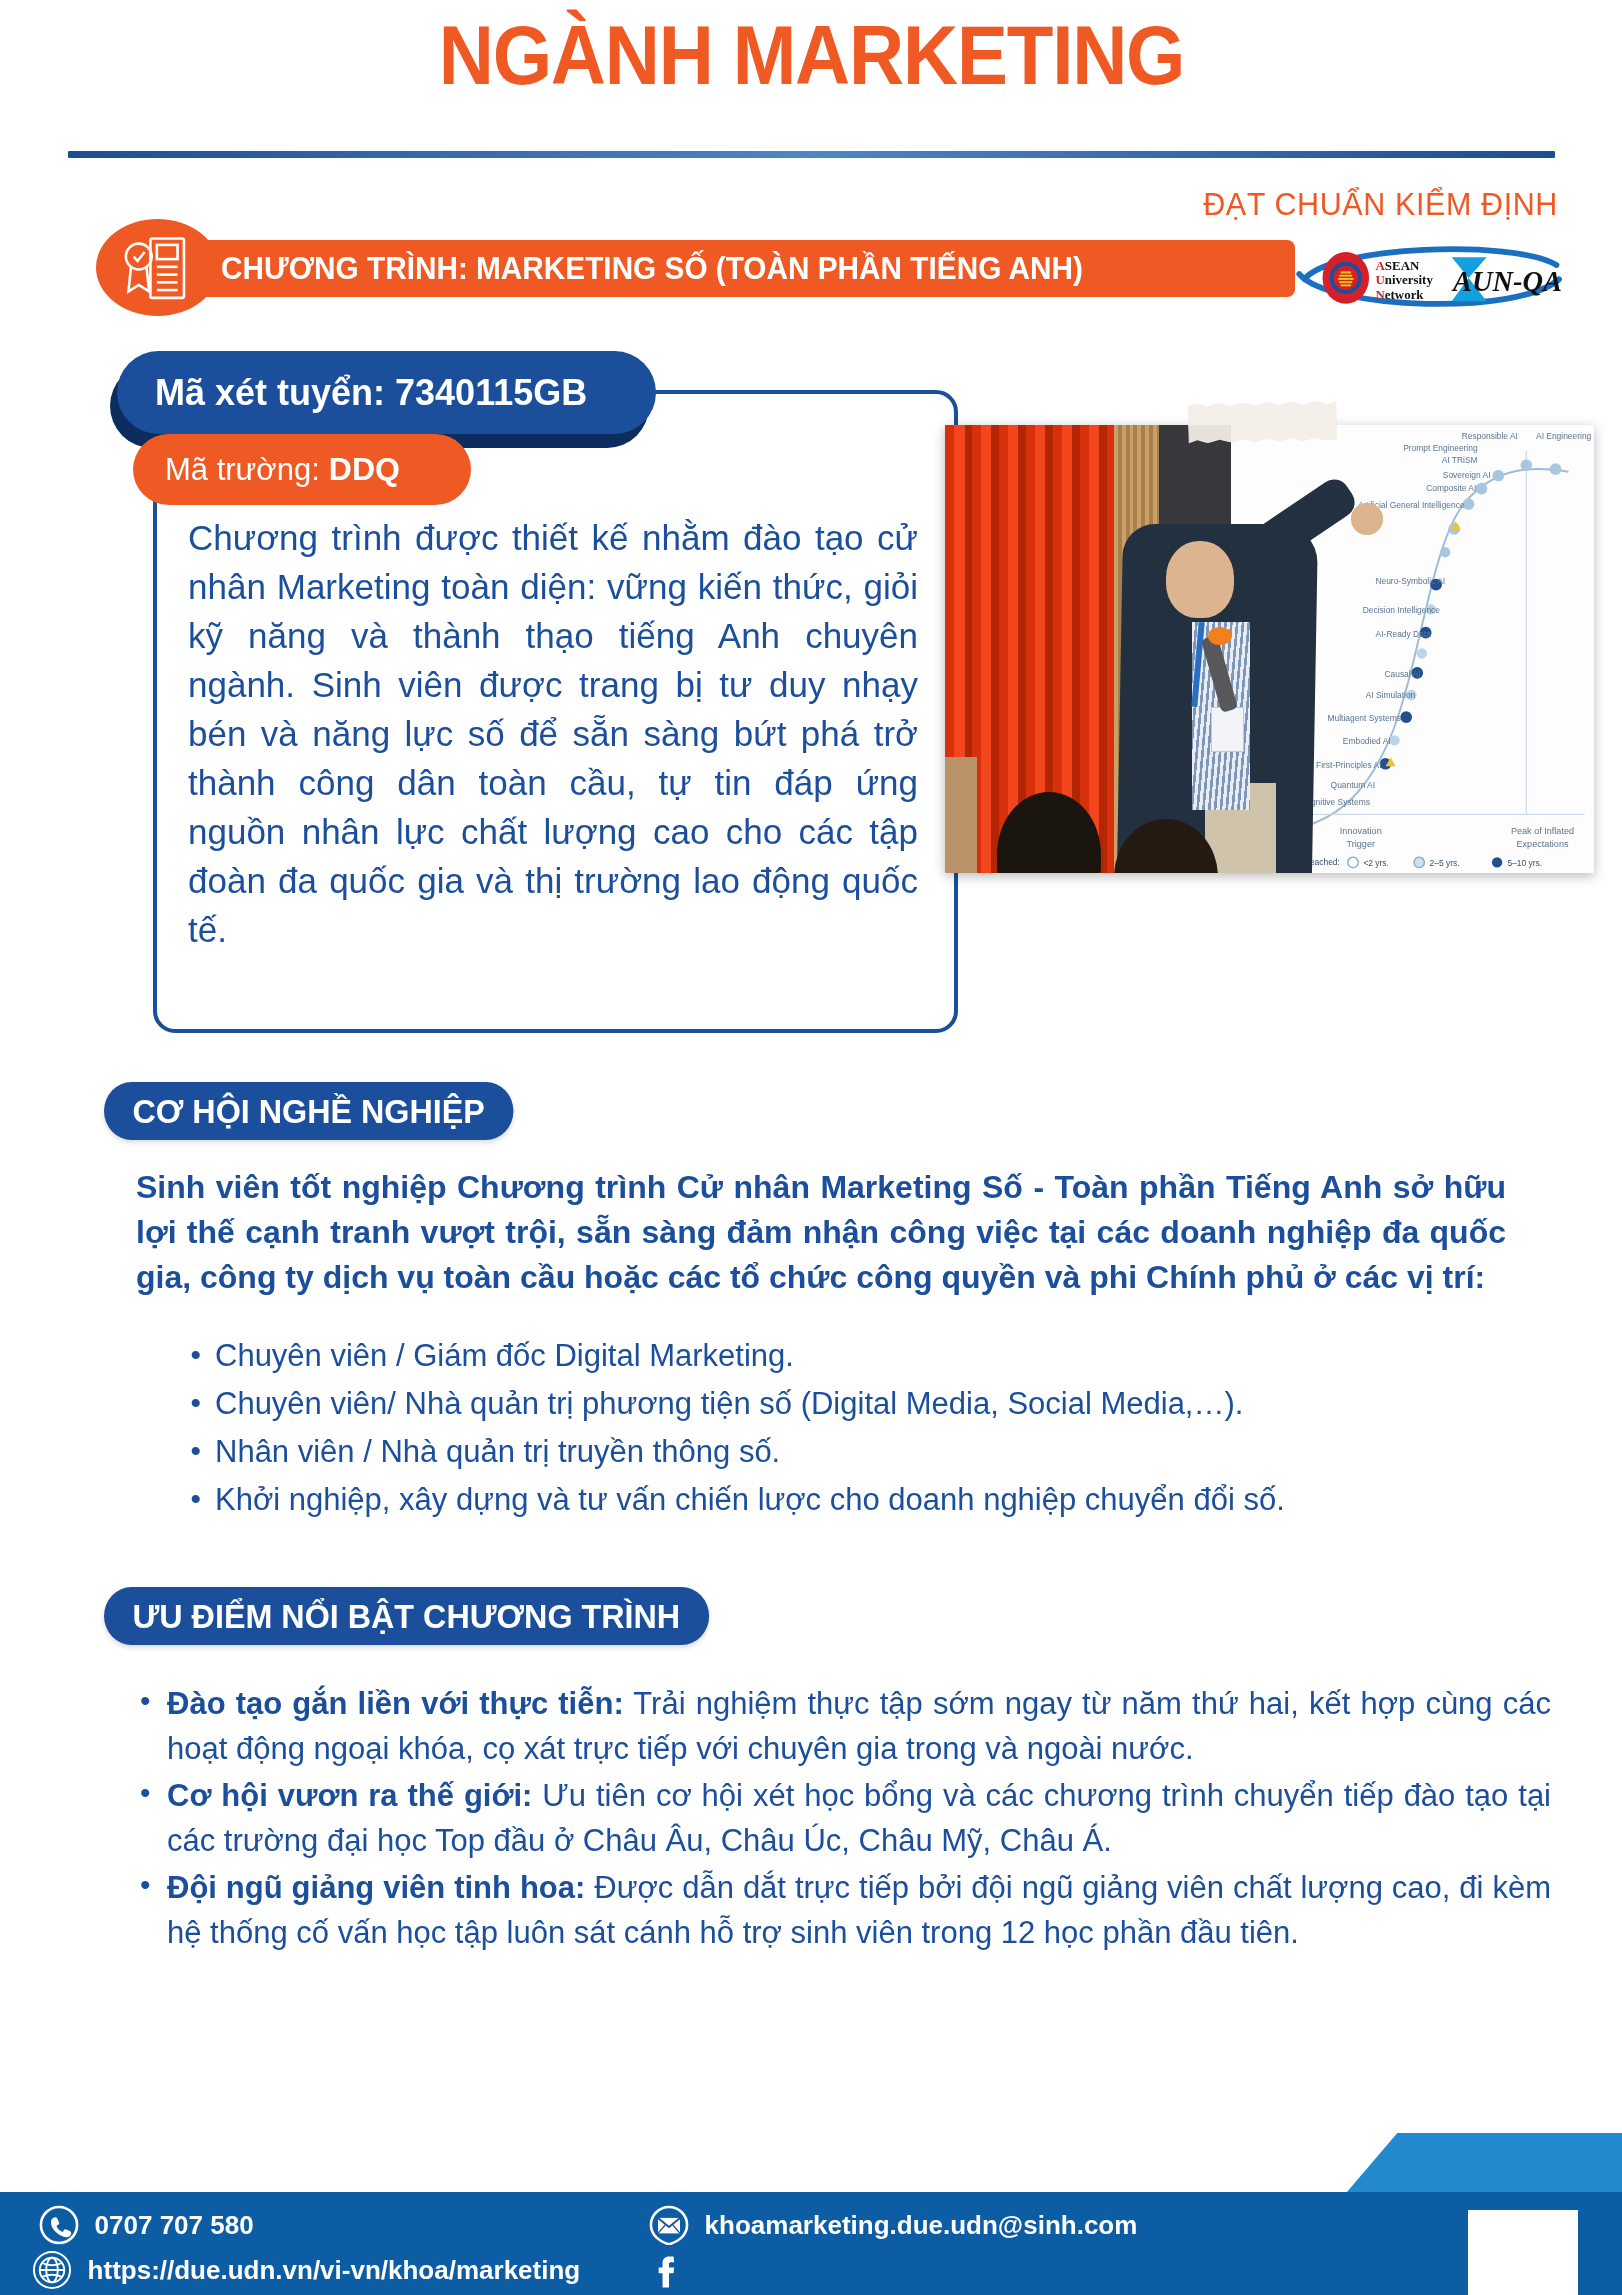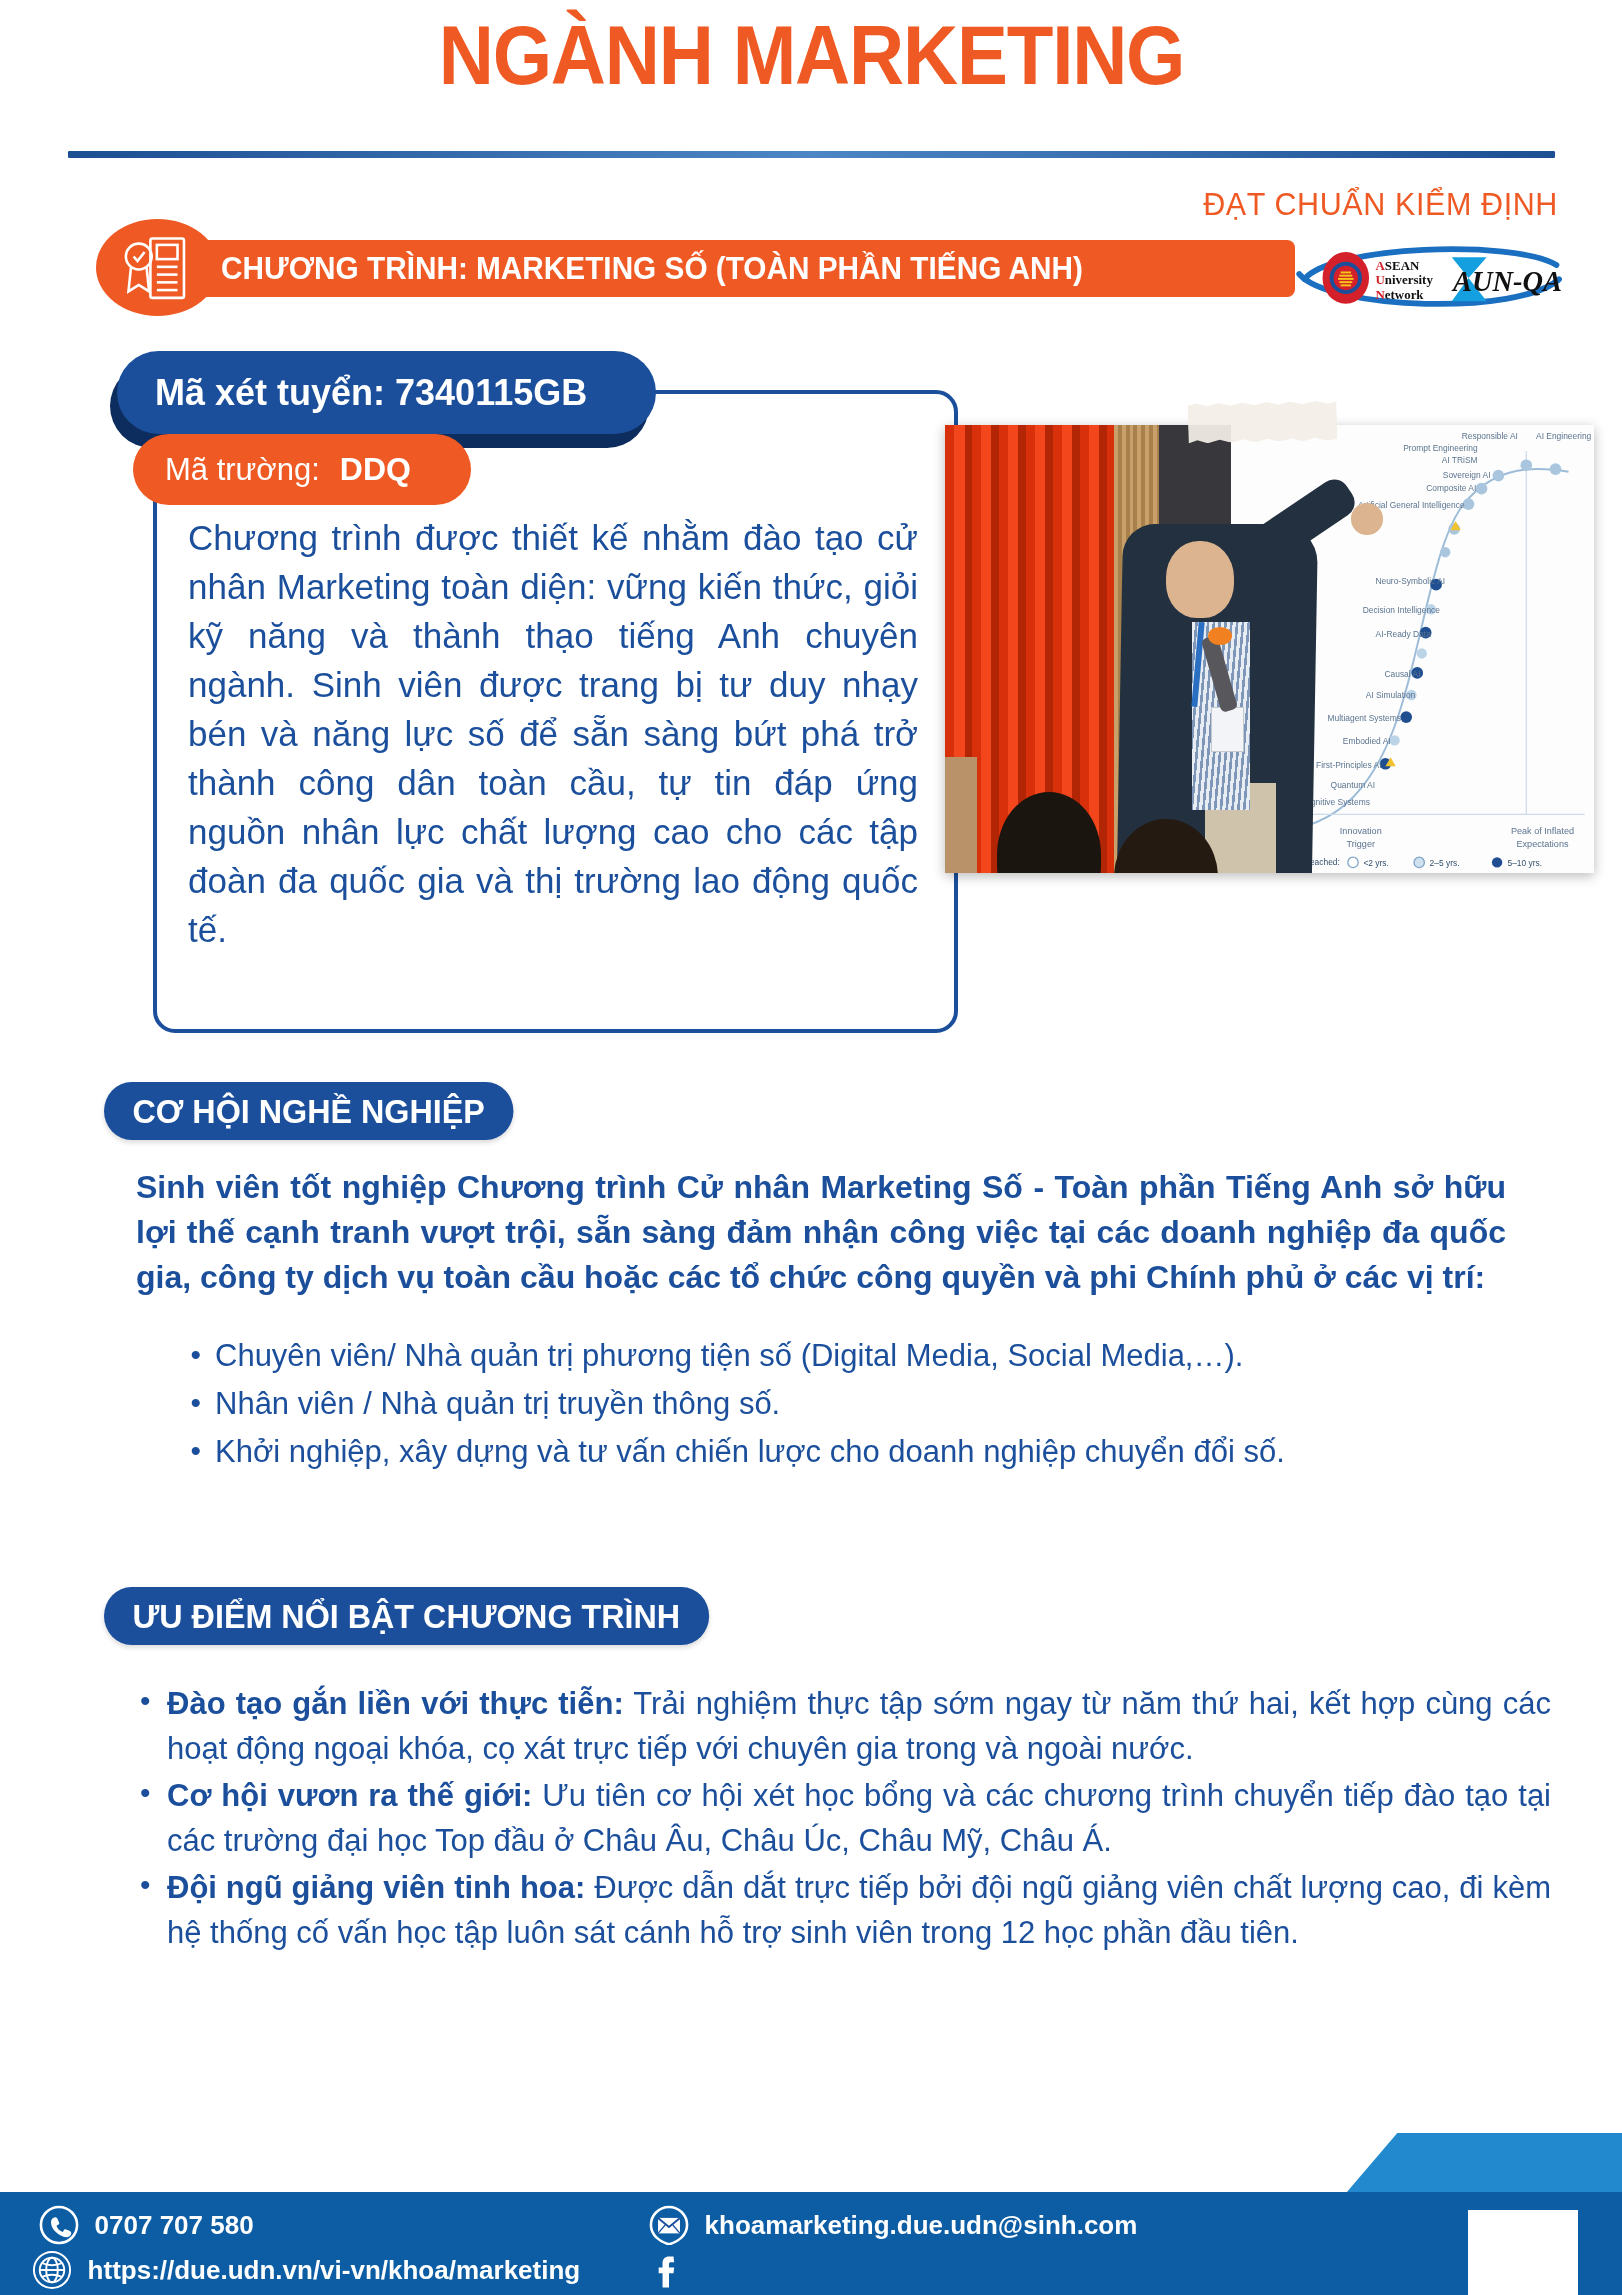--- a/index.html
+++ b/index.html
@@ -78,21 +78,21 @@
   #admission-pill span {
     color:#fff; font-size:36px; font-weight:bold; white-space:nowrap;
   }
   #school-pill {
     position:absolute; left:133px; top:434px;
     width:338px; height:71px;
     background:#ef5a24; border-radius:36px;
     display:flex; align-items:center; padding-left:32px;
   }
   #school-pill .lbl { color:#fff; font-size:31px; font-weight:400; }
-  #school-pill .val { color:#fff; font-size:32px; font-weight:bold; margin-left:20px; }
+  #school-pill .val { color:#fff; font-size:32px; font-weight:bold; margin-left:9px; }
   
   #desc-box {
     position:absolute; left:153px; top:390px;
     width:805px; height:643px;
     border:4.5px solid #1b4f9c;
     border-radius:22px;
     background:transparent;
   }
   #desc-text {
     position:absolute; left:188px; top:513px;
@@ -426,20 +426,21 @@
     <div class="speaker-head"></div>
     <div class="head-silh-1"></div>
     <div class="head-silh-2"></div>
   </div>
 </div>
 <div id="photo-tape"></div>
 
 <div class="section-chip" id="chip-career">CƠ HỘI NGHỀ NGHIỆP</div>
 <p id="career-intro">Sinh viên tốt nghiệp Chương trình Cử nhân Marketing Số - Toàn phần Tiếng Anh sở hữu lợi thế cạnh tranh vượt trội, sẵn sàng đảm nhận công việc tại các doanh nghiệp đa quốc gia, công ty dịch vụ toàn cầu hoặc các tổ chức công quyền và phi Chính phủ ở các vị trí:</p>
 <ul id="career-list">
+  <li>Chuyên viên / Giám đốc Digital Marketing.</li>
   <li>Chuyên viên/ Nhà quản trị phương tiện số (Digital Media, Social Media,…).</li>
   <li>Nhân viên / Nhà quản trị truyền thông số.</li>
   <li>Khởi nghiệp, xây dựng và tư vấn chiến lược cho doanh nghiệp chuyển đổi số.</li>
 </ul>
 
 <div class="section-chip" id="chip-advantages">ƯU ĐIỂM NỔI BẬT CHƯƠNG TRÌNH</div>
 <ul id="adv-list">
   <li>
     <span class="lead">Đào tạo gắn liền với thực tiễn:</span><span> Trải nghiệm thực tập sớm ngay từ năm thứ hai, kết hợp cùng các hoạt động ngoại khóa, cọ xát trực tiếp với chuyên gia trong và ngoài nước.</span>
   </li>

